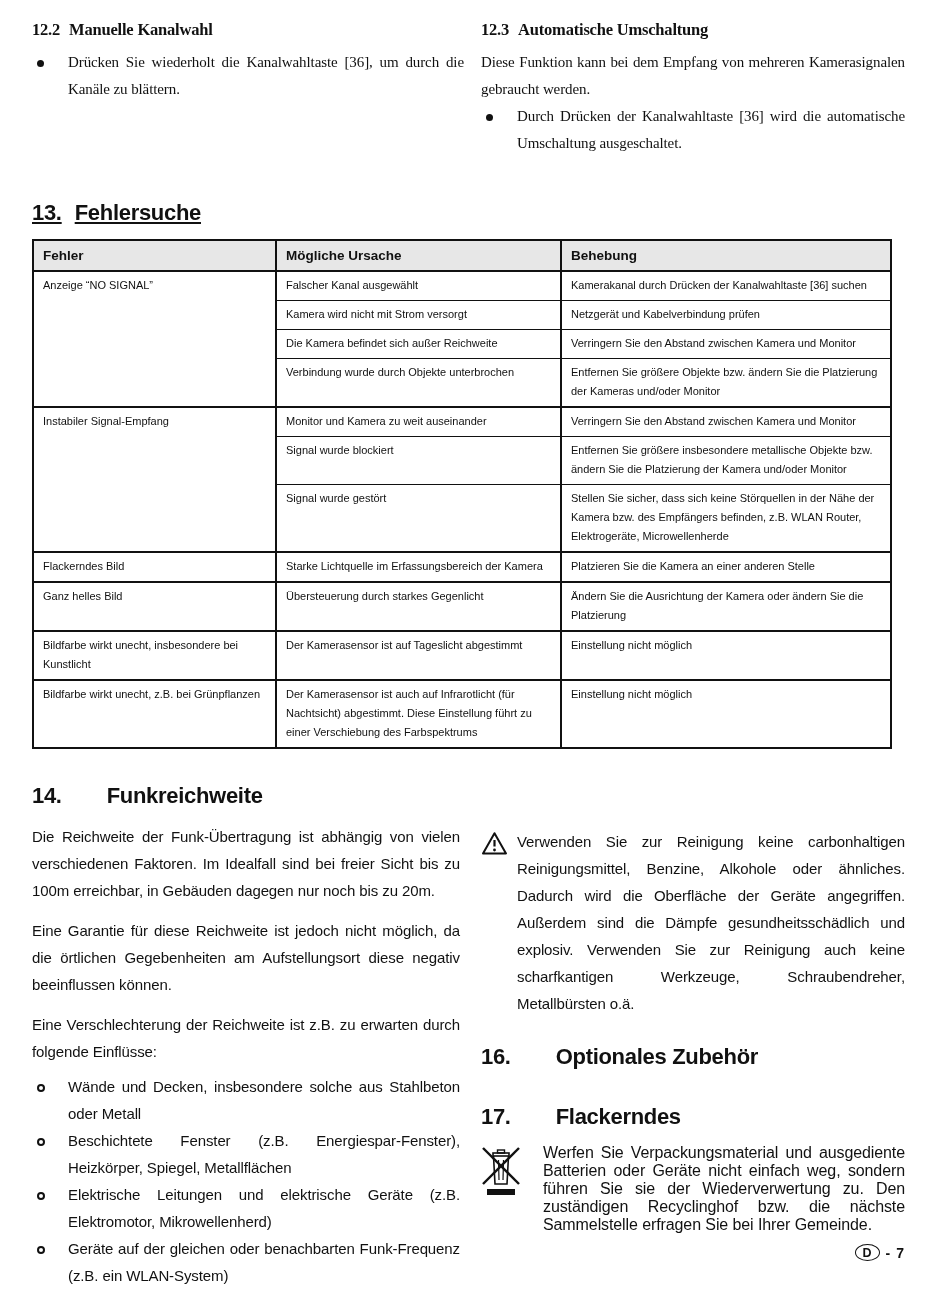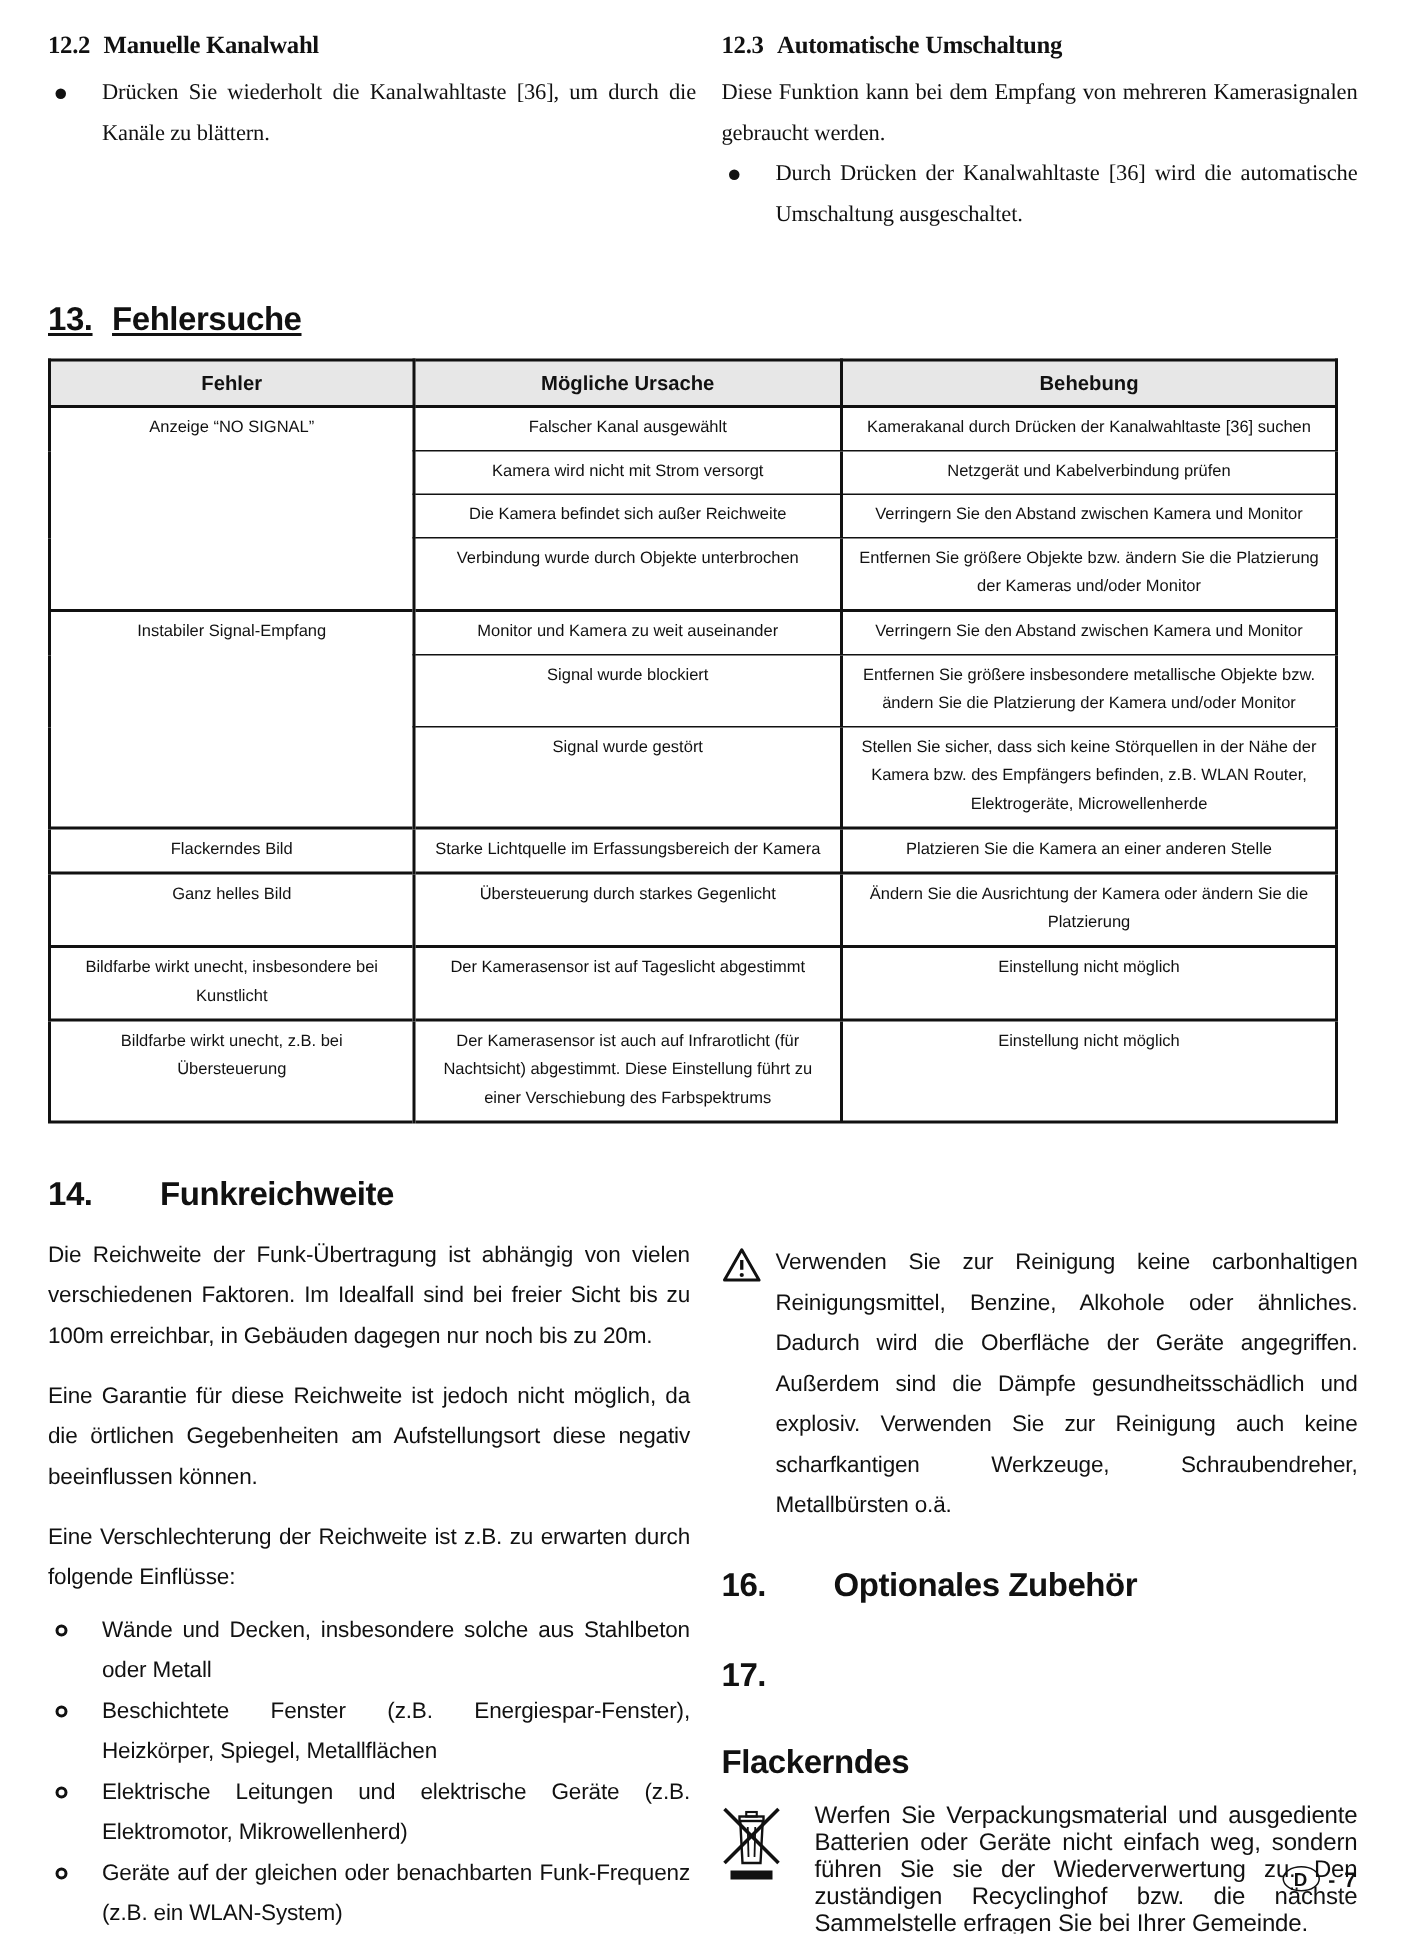--- a/index.html
+++ b/index.html
@@ -33,36 +33,36 @@
   .top-cols { display: flex; gap: 17px; min-height: 172px; font-family: Liberation Serif, serif; }
   .top-cols .colL { flex: 0 0 432px; }
   .top-cols .colR { flex: 1; }
   .top-cols .h3 { margin-bottom: 9px; }
 
   
   .sec13-head { margin: 8px 0 13px; text-decoration: underline; }
   table.trouble { border-collapse: collapse; width: 858px; table-layout: fixed; }
   table.trouble th, table.trouble td {
     border: solid #111; border-width: 1px 2px;
-    vertical-align: top; text-align: center;
+    vertical-align: top; text-align: left;
     padding: 4px 9px 5px; font-size: 11px; line-height: 19px; letter-spacing: 0;
   }
   table.trouble thead th { border-width: 2px; background: #e7e7e7; font-size: 13.5px; font-weight: 700; padding: 5px 9px; }
   table.trouble tr.g > td { border-top-width: 2px; }
   table.trouble { border: 2px solid #111; }
 
   
   .mid-cols { display: flex; gap: 21px; margin-top: 34px; }
   .mid-cols .colL { flex: 0 0 428px; }
   .mid-cols .colR { flex: 1; }
   .mid-cols .h2 { margin-bottom: 14px; gap: 32px; }
   .stack > * + * { margin-top: 13px; }
   .list { margin-top: 8px; }
   .sec16-head { margin-top: 27px; }
-  .sec17-head { margin-top: 34px; flex-direction: column; }
+  .sec17-head { margin-top: 34px; }
 
   
   .warn { display: flex; padding-top: 45px; }
   .warn .icon-box { flex: 0 0 36px; padding-top: 3px; }
   .warn .b-text { text-align: justify; font-size: 15px; line-height: 27px; }
 
   
   .dispose { display: flex; margin-top: 12px; }
   .dispose .icon-box { flex: 0 0 62px; padding-top: 2px; }
 
@@ -166,21 +166,21 @@
         <td>Ganz helles Bild</td>
         <td>Übersteuerung durch starkes Gegenlicht</td>
         <td>Ändern Sie die Ausrichtung der Kamera oder ändern Sie die Platzierung</td>
       </tr>
       <tr class="g">
         <td>Bildfarbe wirkt unecht, insbesondere bei Kunstlicht</td>
         <td>Der Kamerasensor ist auf Tageslicht abgestimmt</td>
         <td>Einstellung nicht möglich</td>
       </tr>
       <tr class="g">
-        <td>Bildfarbe wirkt unecht, z.B. bei Übersteuerung</td>
+        <td>Bildfarbe wirkt unecht, z.B. bei Grünpflanzen</td>
         <td>Der Kamerasensor ist auch auf Infrarotlicht (für Nachtsicht) abgestimmt. Diese Einstellung führt zu einer Verschiebung des Farbspektrums</td>
         <td>Einstellung nicht möglich</td>
       </tr>
     </tbody>
   </table>
 
   <div class="mid-cols">
 
     <div class="colL">
       <section>

